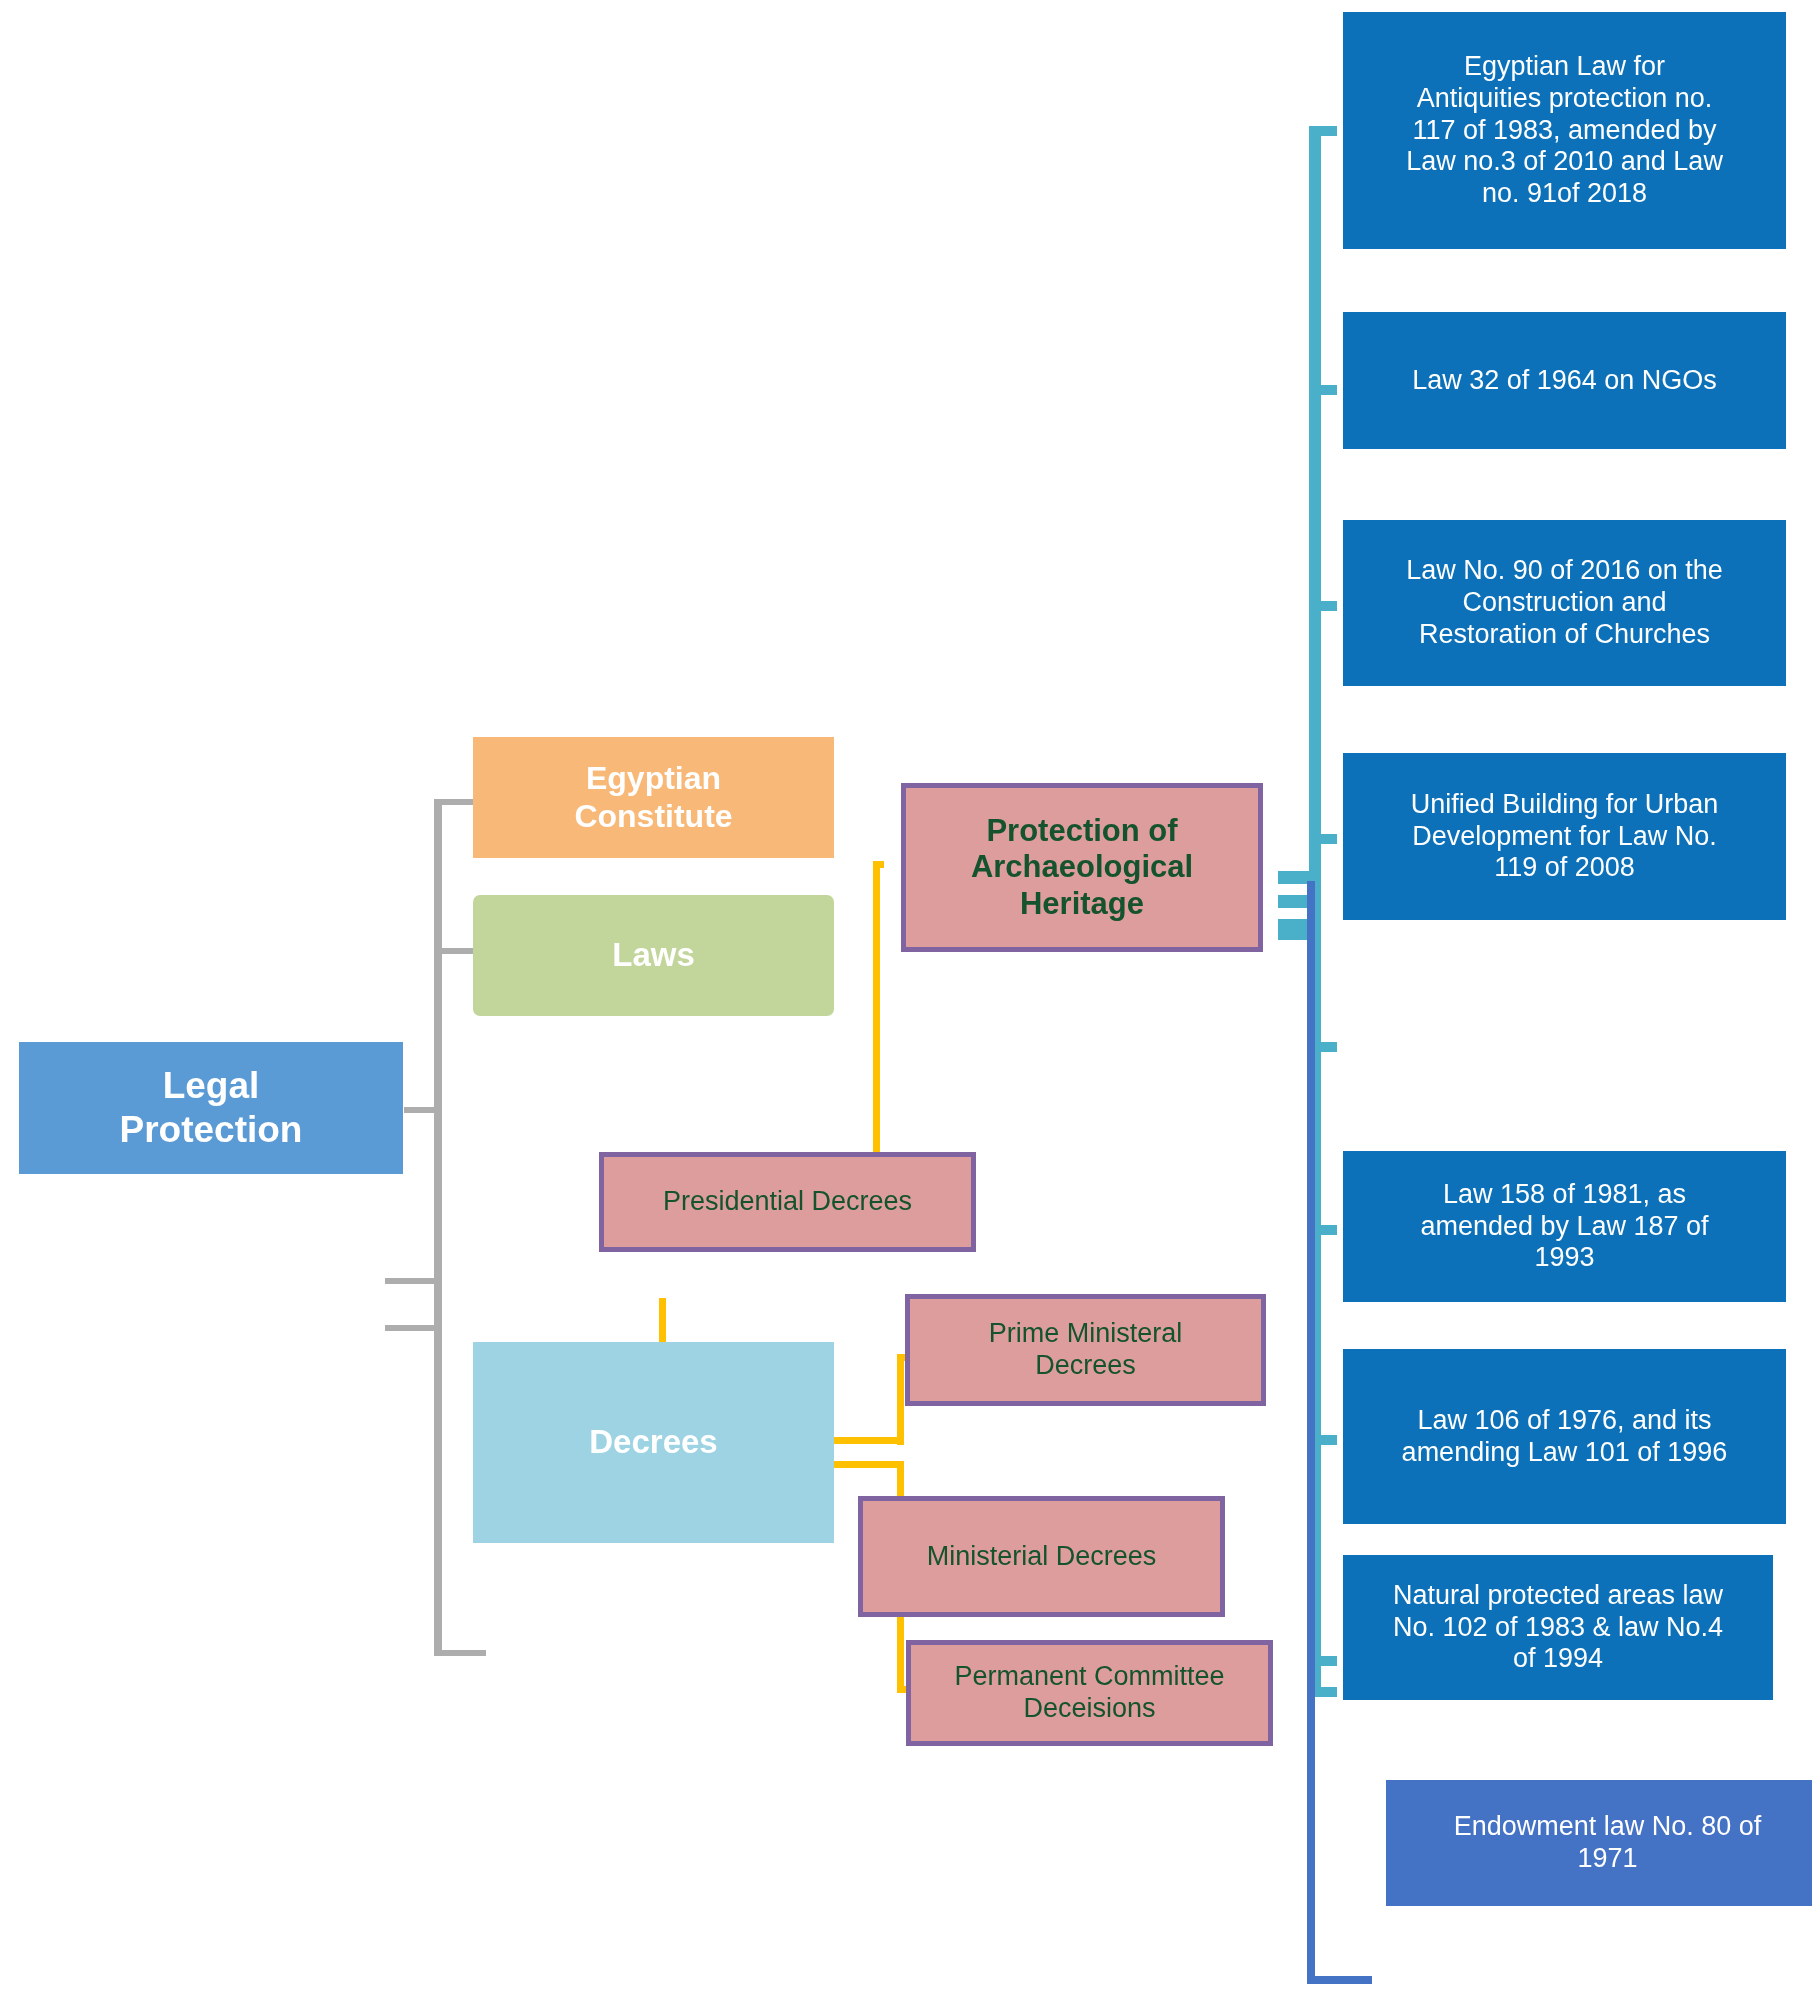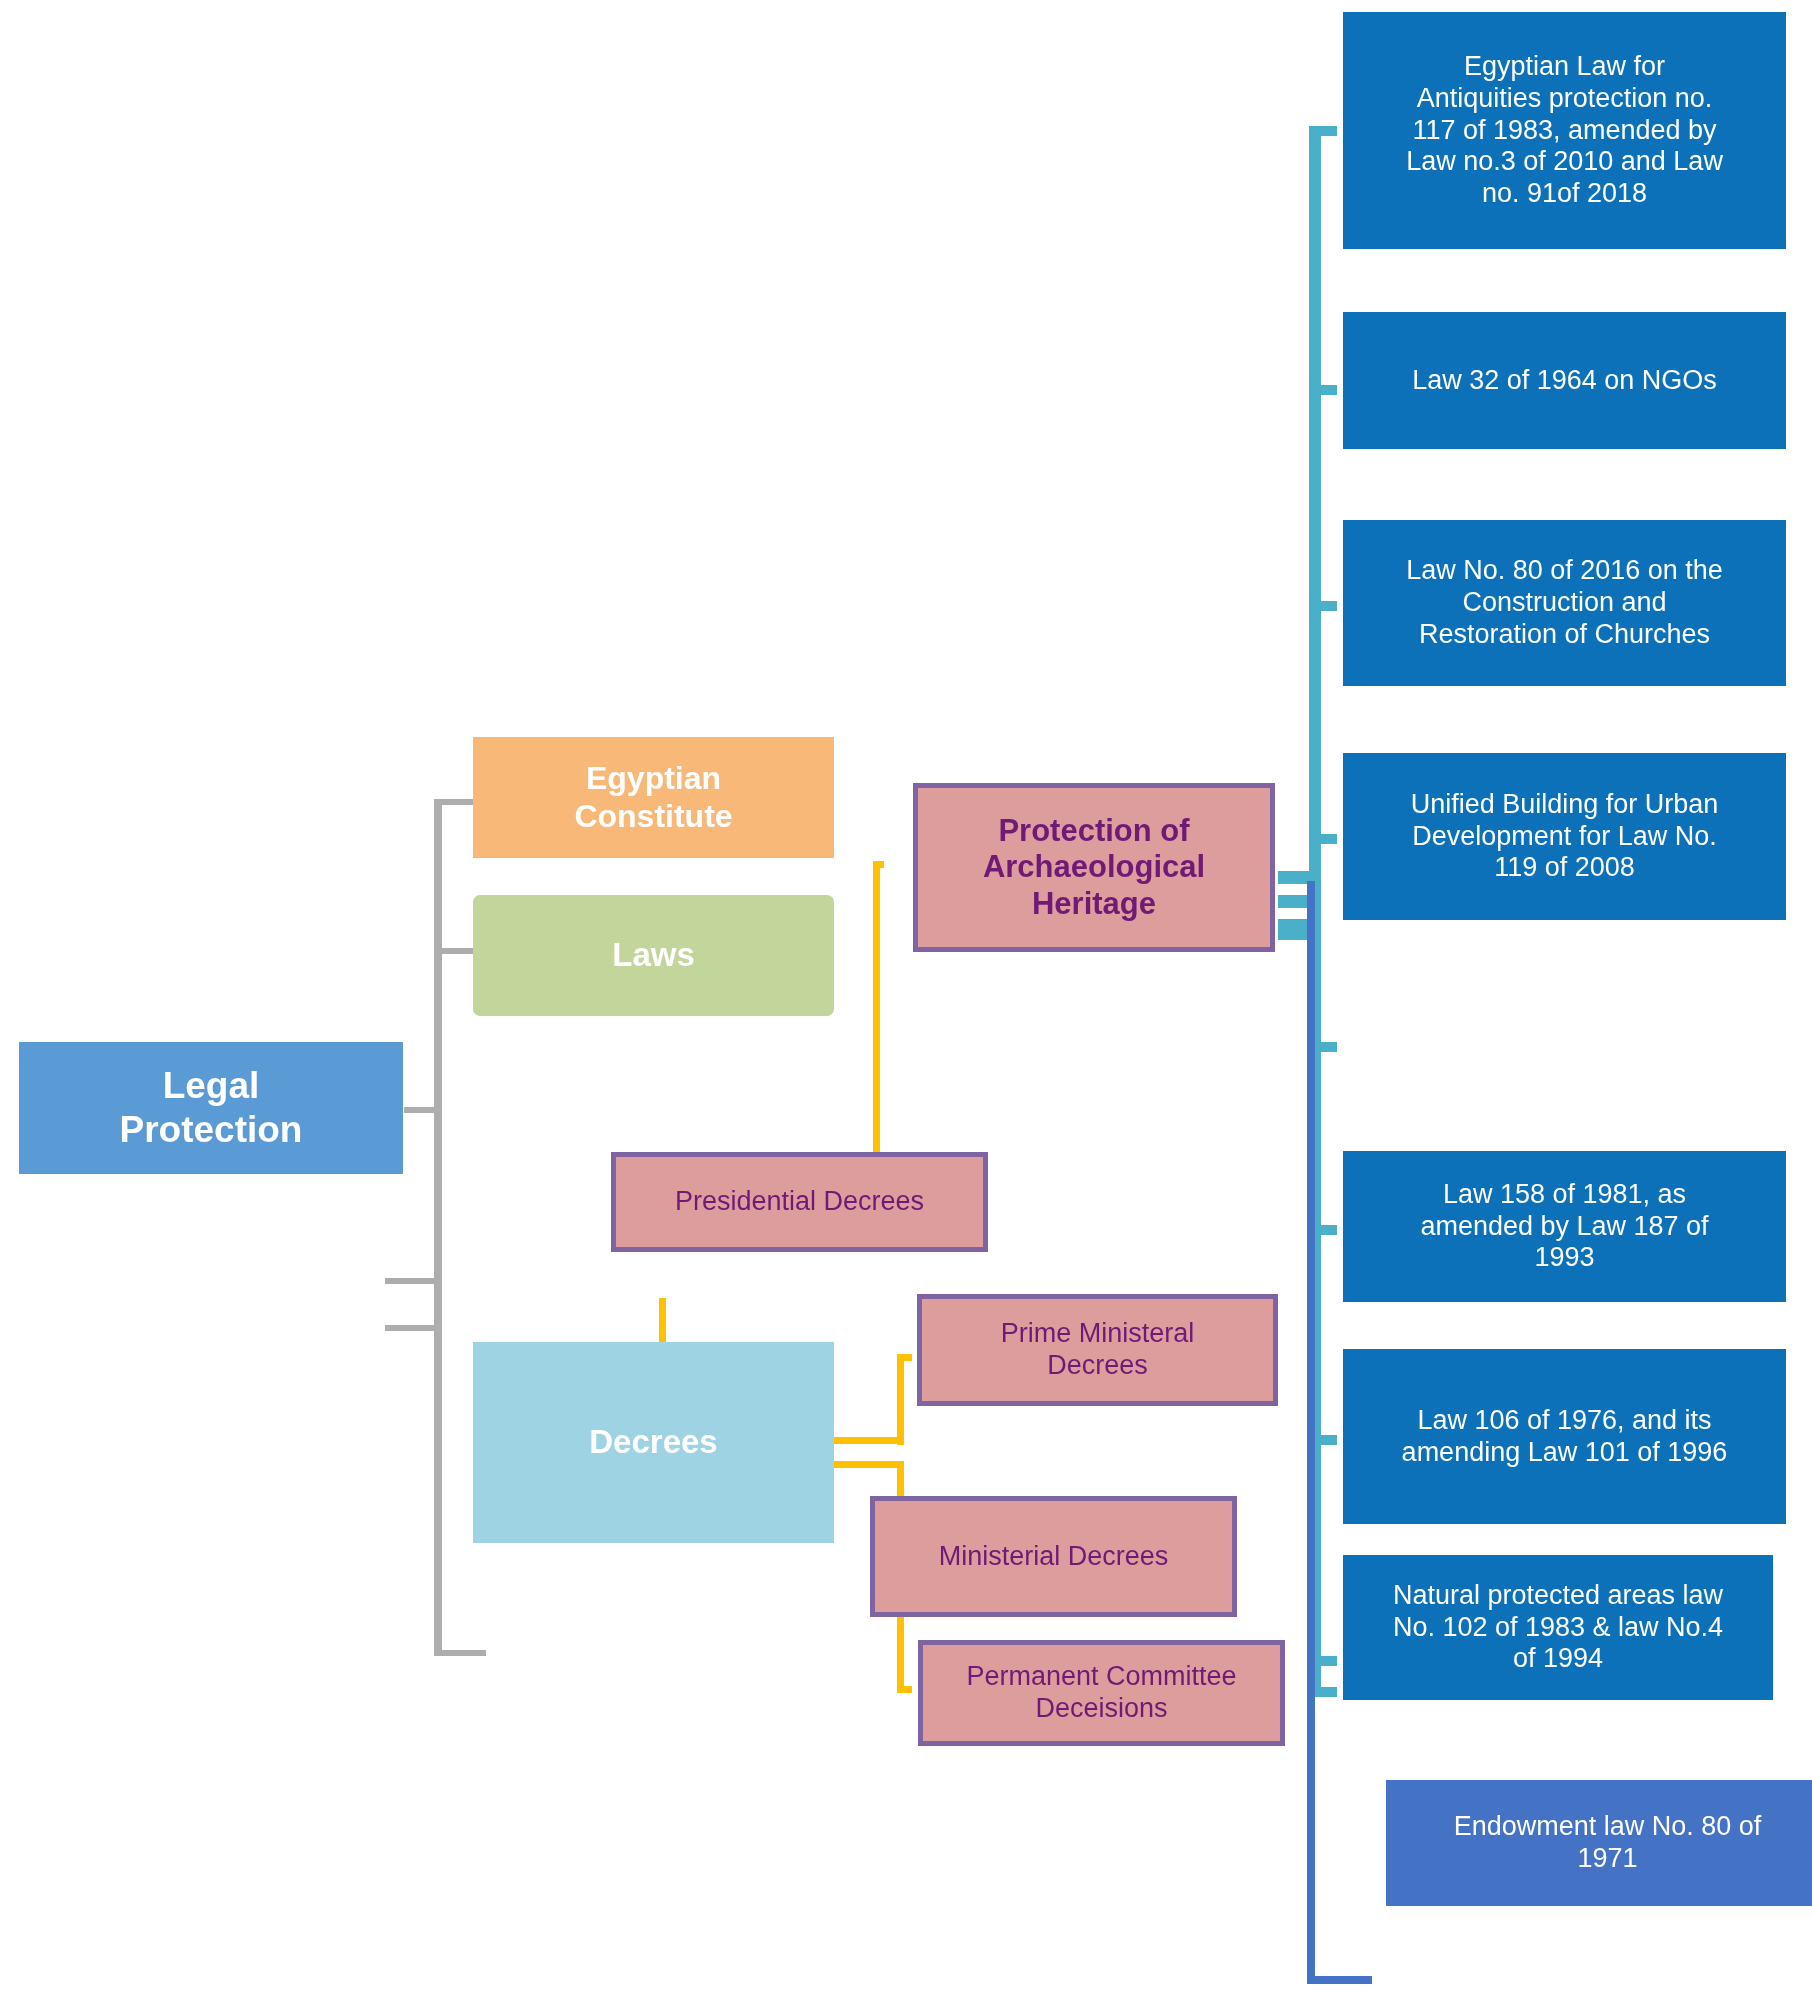--- a/index.html
+++ b/index.html
@@ -53,22 +53,21 @@
   }
   .n-decrees {
     background: #9DD3E2;
     font-size: 33px;
     font-weight: bold;
   }
   
   .n-rose {
     background: #DD9D9D;
     border: 5px solid #8064A2;
-    color: #701a75;
-    margin-left: 12px;
+    color: #14532d;
   }
   .n-protection {
     font-size: 31px;
     font-weight: bold;
   }
   .n-presidential { font-size: 27px; }
   .n-primemin     { font-size: 27px; }
   .n-ministerial  { font-size: 27px; }
   .n-permanent    { font-size: 27px; }
 
@@ -191,21 +190,21 @@
 117 of 1983, amended by
 Law no.3 of 2010 and Law
 no. 91of 2018</span>
   </div>
 
   <div class="node n-law" style="left:1343px; top:312px; width:443px; height:137px;">
     <span class="ovf">Law 32 of 1964 on NGOs</span>
   </div>
 
   <div class="node n-law" style="left:1343px; top:520px; width:443px; height:166px;">
-    <span class="ovf">Law No. 80 of 2016 on the
+    <span class="ovf">Law No. 90 of 2016 on the
 Construction and
 Restoration of Churches</span>
   </div>
 
   <div class="node n-law" style="left:1343px; top:753px; width:443px; height:167px;">
     <span class="ovf">Unified Building for Urban
 Development for Law No.
 119 of 2008</span>
   </div>
 

